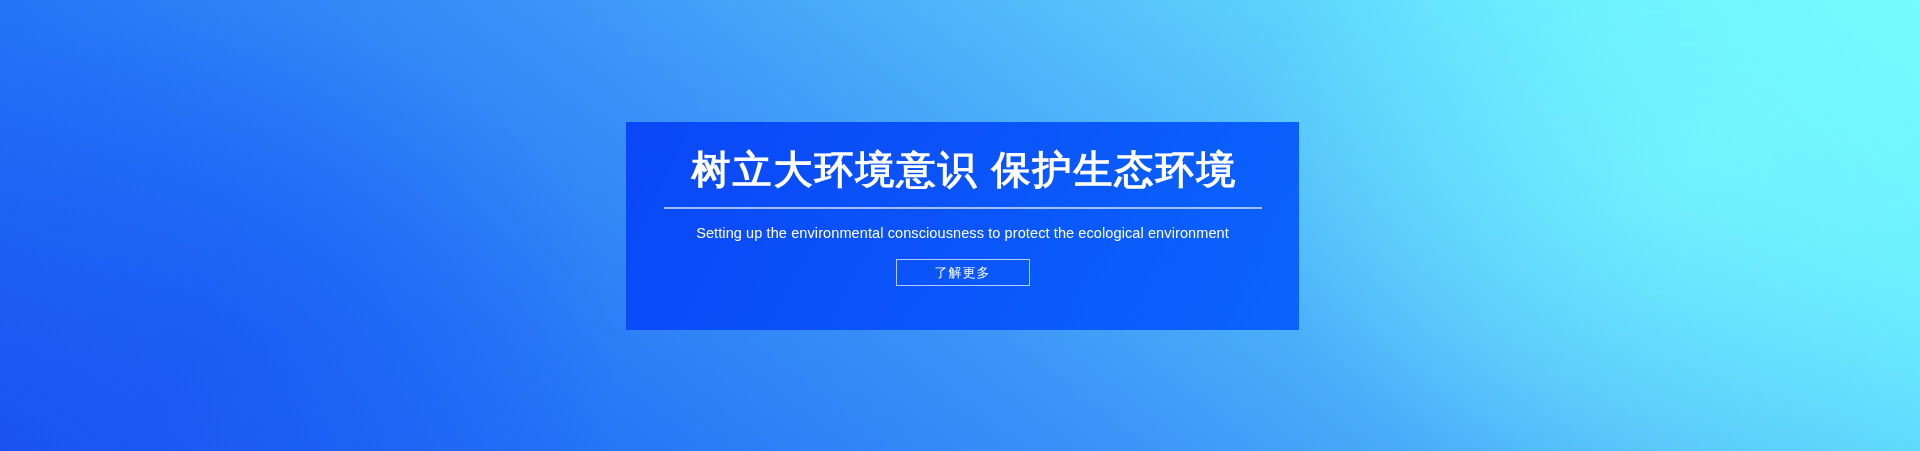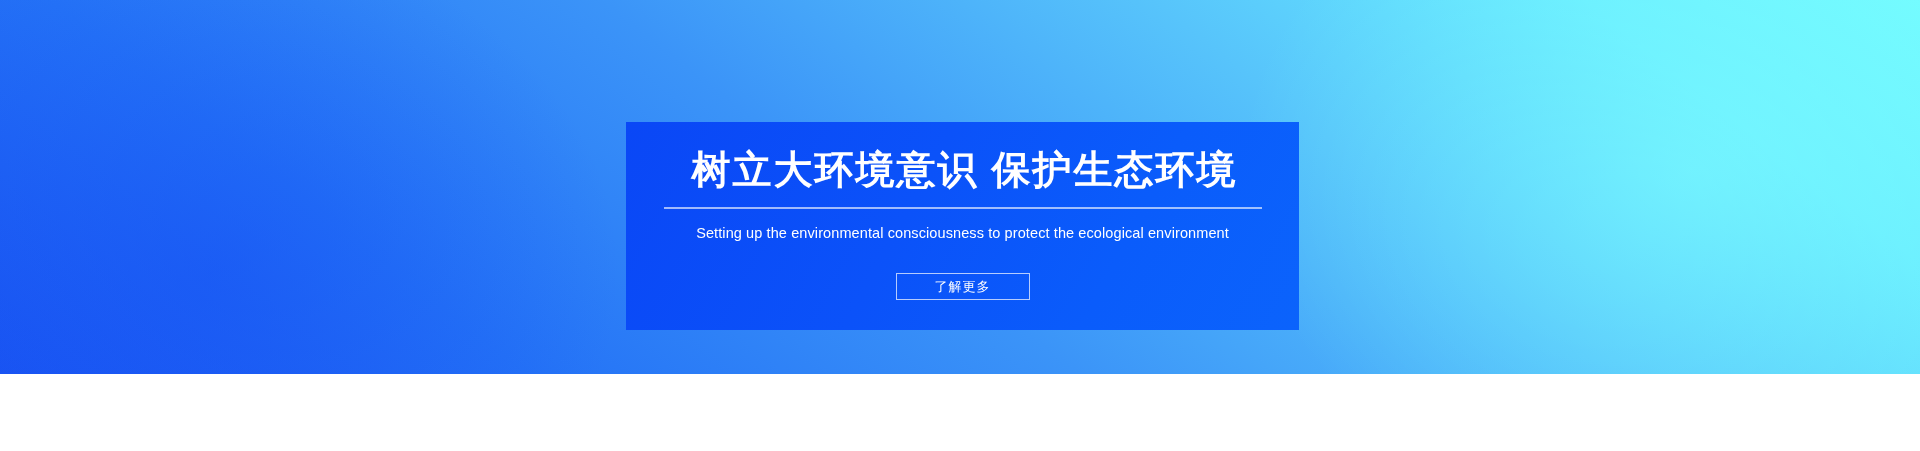--- a/index.html
+++ b/index.html
@@ -5,21 +5,21 @@
 <style>
   html, body {
     margin: 0;
     padding: 0;
     background: #ffffff;
   }
 
   .banner {
     position: relative;
     width: 1920px;
-    height: 374px;
+    height: 451px;
     overflow: hidden;
     font-family: "Liberation Sans", "DejaVu Sans", sans-serif;
     
     background:
       linear-gradient(
         38deg,
         #1a55f2 0%,
         #2472f6 22%,
         #3b94f8 45%,
         #57c4fb 68%,
@@ -91,21 +91,20 @@
     font-size: 14.5px;
     line-height: 1.3;
     font-weight: 400;
     letter-spacing: 0.1px;
     white-space: nowrap;
     margin: 15px 0 16px 0;
     text-align: center;
   }
 
   .panel-cta {
-    margin-top: 14px;
     width: 134px;
     height: 27px;
     box-sizing: border-box;
     border: 1px solid rgba(255, 255, 255, 0.70);
     background: transparent;
     color: #ffffff;
     font-family: "Liberation Sans", "DejaVu Sans", sans-serif;
     font-size: 13px;
     letter-spacing: 1px;
     line-height: 1;

